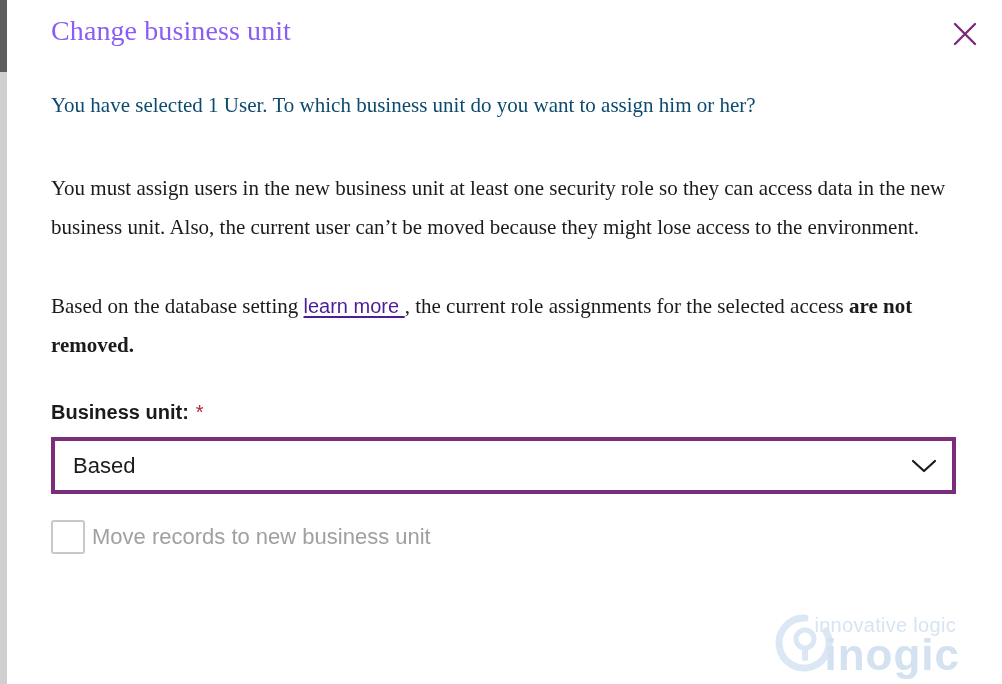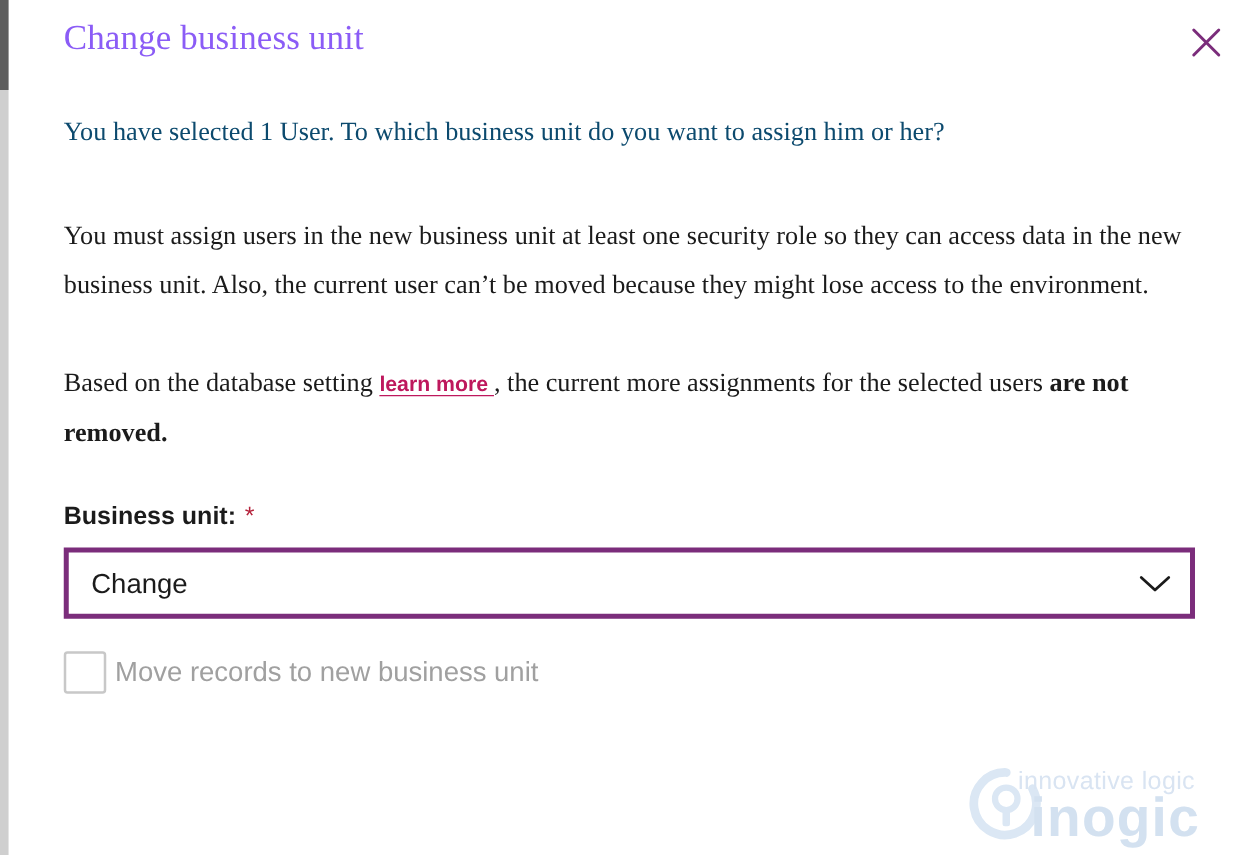--- a/index.html
+++ b/index.html
@@ -100,26 +100,25 @@
   }
   .para-note {
     color: #1b1b1b;
     margin-top: 40px;
     width: 900px;
   }
   .bold-text { font-weight: 700; }
 
   .learn-more-link {
     font-family: "Liberation Sans", sans-serif;
-    font-size: 17px;
-    color: #be185d;
+    font-size: 20px;
+    color: #4c1d95;
     text-decoration: underline;
     text-underline-offset: 3px;
     cursor: pointer;
-    font-weight: bold;
   }
 
   
   .field-label {
     margin-top: 36px;
     font-family: Liberation Sans, sans-serif;
     font-size: 20px;
     font-weight: 700;
     color: #1b1b1b;
     display: flex;
@@ -231,29 +230,29 @@
       </span>
     </button>
   </div>
 
   <div class="dialog-body">
 
     <p class="para para-intro">You have selected 1 User. To which business unit do you want to assign him or her?</p>
 
     <p class="para para-body">You must assign users in the new business unit at least one security role so they can access data in the new business unit. Also, the current user can’t be moved because they might lose access to the environment.</p>
 
-    <p class="para para-note"><span>Based on the database setting </span><a class="learn-more-link" href="#">learn more </a><span>, the current more assignments for the selected users </span><span class="bold-text">are not removed.</span></p>
+    <p class="para para-note"><span>Based on the database setting </span><a class="learn-more-link" href="#">learn more </a><span>, the current role assignments for the selected access </span><span class="bold-text">are not removed.</span></p>
 
     <div class="field-label">
       <span>Business unit:</span>
       <span class="required-star">*</span>
     </div>
 
     <div class="select-box">
-      <span class="select-value">Change</span>
+      <span class="select-value">Based</span>
       <span>
         <svg class="chevron-icon" width="28" height="18" viewBox="0 0 28 18" aria-hidden="true">
           <polyline points="3,4 14,14 25,4" fill="none" stroke="#1b1b1b" stroke-width="2.2" stroke-linecap="round" stroke-linejoin="round"></polyline>
         </svg>
       </span>
     </div>
 
     <div class="checkbox-row">
       <span class="checkbox-box"></span>
       <span class="checkbox-label">Move records to new business unit</span>

